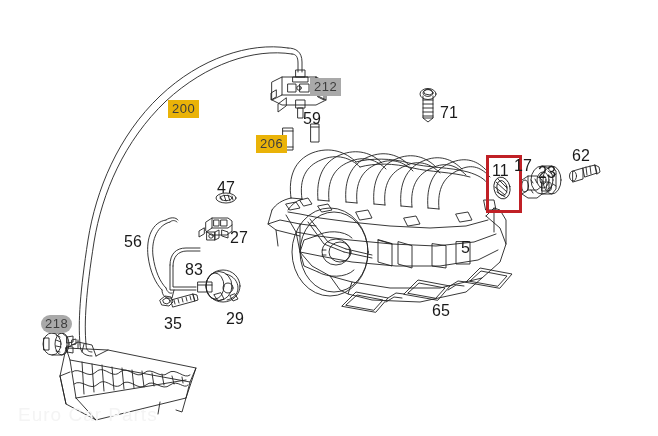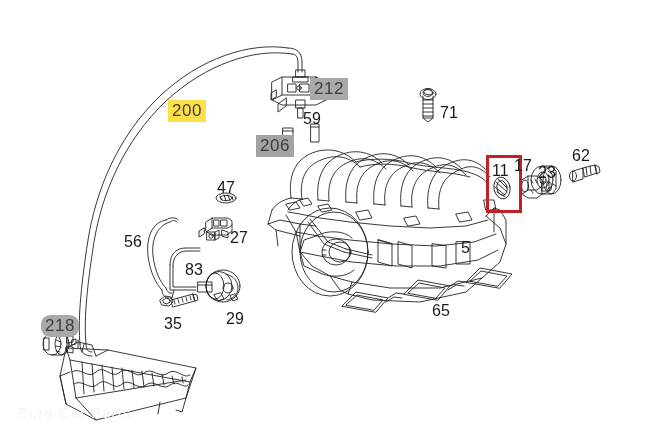--- a/index.html
+++ b/index.html
@@ -30,33 +30,33 @@
     font-size: 16px;
     color: #1a1a1a;
     line-height: 1;
     white-space: nowrap;
     user-select: none;
   }
   .callout.boxed {
     background: #a9a9a9;
     color: #3d3d3d;
     padding: 2px 4px 3px 4px;
-    font-size: 17px;
+    font-size: 13px;
     letter-spacing: 0.5px;
   }
   .highlight-box {
     position: absolute;
     border: 3px solid #c02026;
     box-sizing: border-box;
     background: transparent;
   }
   .watermark {
     position: absolute;
     font-family: "Liberation Sans", sans-serif;
-    font-size: 15px;
+    font-size: 19px;
     color: #f4f4f4;
     letter-spacing: 1px;
     white-space: nowrap;
     user-select: none;
   }
 </style>
 </head>
 <body>
 
 <div id="page">
@@ -332,24 +332,24 @@
         <path d="M466 282 L 480 268 L 512 274 L 500 288 Z"></path>
         <path d="M470 281 L 481 271 L 507 276 L 498 286 Z"></path>
       </g>
 
     </g>
   </svg>
 
   <div class="highlight-box" id="hl" style="left: 486px; top: 155px; width: 36px; height: 58px; border-color: rgb(192, 32, 38);"></div>
 
   <div id="callouts">
-      <div class="callout boxed" style="left: 168px; top: 100px; background: #fde047; color: rgb(61, 61, 61);">200</div>
+      <div class="callout boxed" style="left: 168px; top: 100px; background: #eab308; color: rgb(61, 61, 61);">200</div>
       <div class="callout boxed" style="left: 310px; top: 78px; background: rgb(169, 169, 169); color: rgb(61, 61, 61);">212</div>
       <div class="callout" style="left: 303px; top: 111px;">59</div>
-      <div class="callout boxed" style="left: 256px; top: 135px; background: #a3a3a3; color: rgb(61, 61, 61);">206</div>
+      <div class="callout boxed" style="left: 256px; top: 135px; background: #eab308; color: rgb(61, 61, 61);">206</div>
       <div class="callout" style="left: 440px; top: 105px;">71</div>
       <div class="callout" style="left: 217px; top: 180px;">47</div>
       <div class="callout" style="left: 230px; top: 230px;">27</div>
       <div class="callout" style="left: 124px; top: 234px;">56</div>
       <div class="callout" style="left: 185px; top: 262px;">83</div>
       <div class="callout" style="left: 164px; top: 316px;">35</div>
       <div class="callout" style="left: 226px; top: 311px;">29</div>
       <div class="callout boxed" style="left: 41px; top: 315px; background: rgb(169, 169, 169); color: rgb(61, 61, 61); border-radius: 9px;">218</div>
       <div class="callout" style="left: 492px; top: 163px;">11</div>
       <div class="callout" style="left: 514px; top: 158px;">17</div>

